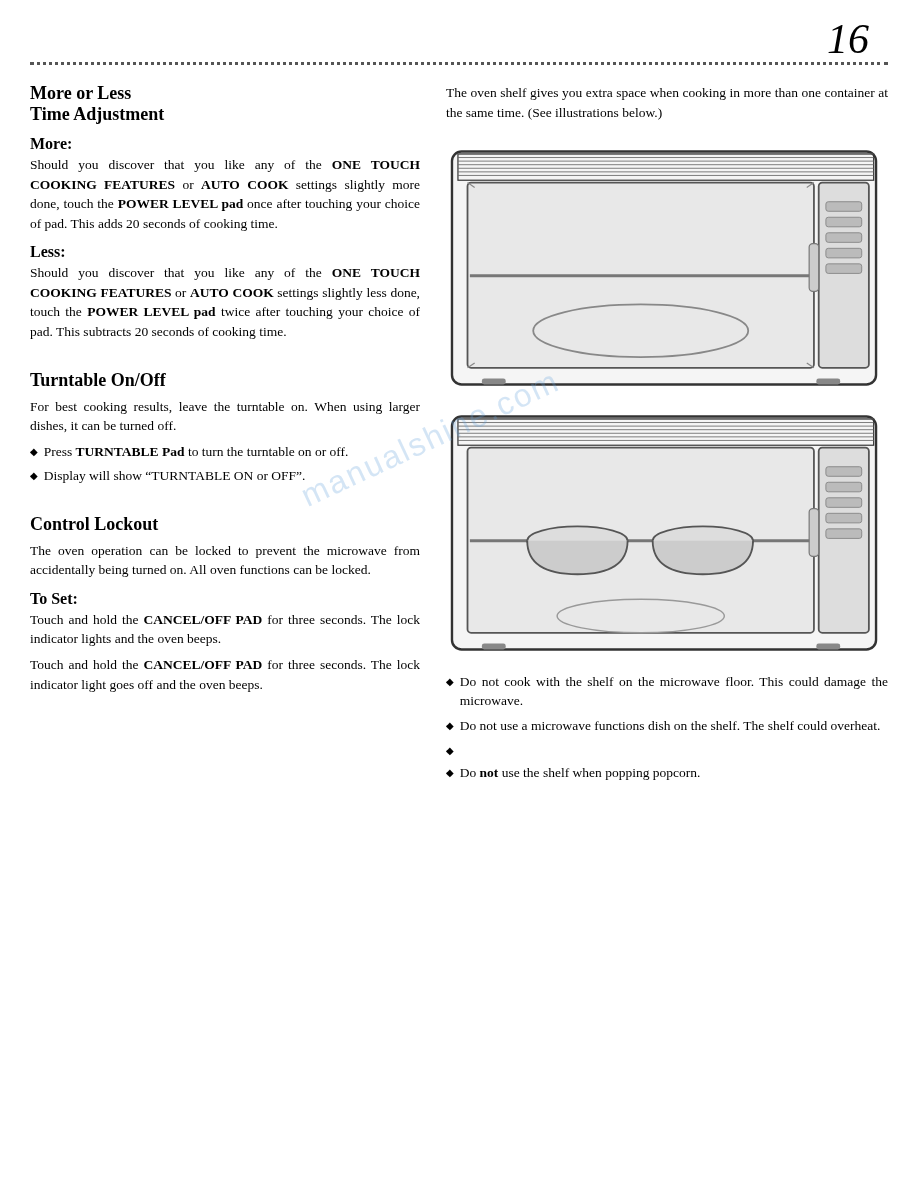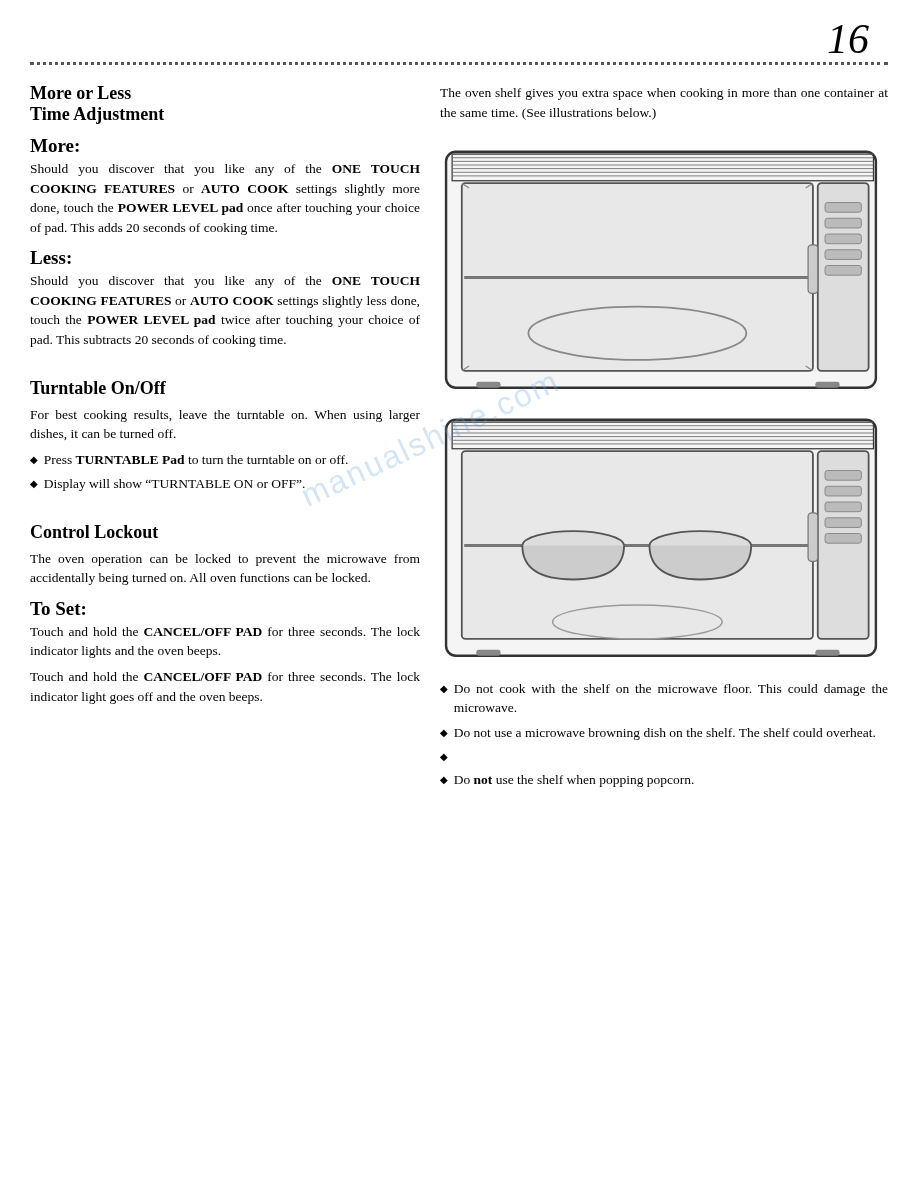--- a/index.html
+++ b/index.html
@@ -26,21 +26,21 @@
 
     .dot-border {
       border-top: 3px dotted #555;
       margin: 62px 30px 0 30px;
     }
 
     .page-content {
       display: flex;
       flex-direction: row;
       padding: 18px 30px 20px 30px;
-      gap: 20px;
+      gap: 26px;
     }
 
     .left-col {
       flex: 0 0 390px;
       max-width: 390px;
     }
 
     .right-col {
       flex: 1;
       min-width: 0;
@@ -48,21 +48,21 @@
 
     h2 {
       font-size: 18px;
       font-weight: bold;
       font-family: "Times New Roman", Times, serif;
       margin-bottom: 6px;
       margin-top: 0;
     }
 
     h3 {
-      font-size: 19px;
+      font-size: 16px;
       font-weight: bold;
       font-family: "Times New Roman", Times, serif;
       margin-bottom: 2px;
       margin-top: 10px;
     }
 
     p {
       text-align: justify;
       line-height: 1.45;
       margin-bottom: 6px;
@@ -265,21 +265,21 @@
       </svg>
     </div>
 
     <ul class="bullet-list">
       <li>
         <span class="bullet-diamond">◆</span>
         <span>Do not cook with the shelf on the microwave floor.  This could damage the microwave.</span>
       </li>
       <li>
         <span class="bullet-diamond">◆</span>
-        <span>Do not use a microwave browning dish on the shelf.  The shelf could overheat.</span>
+        <span>Do not use a microwave functions dish on the shelf.  The shelf could overheat.</span>
       </li>
       <li>
         <span class="bullet-diamond">◆</span>
       </li>
       <li>
         <span class="bullet-diamond">◆</span>
         <span>Do <strong>not</strong> use the shelf when popping popcorn.</span>
       </li>
     </ul>
 

